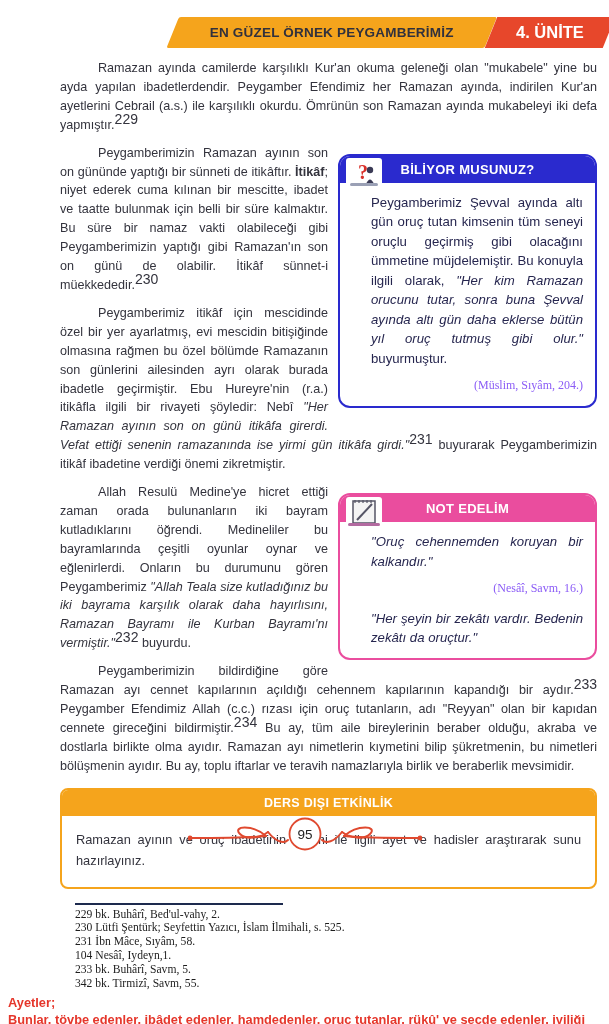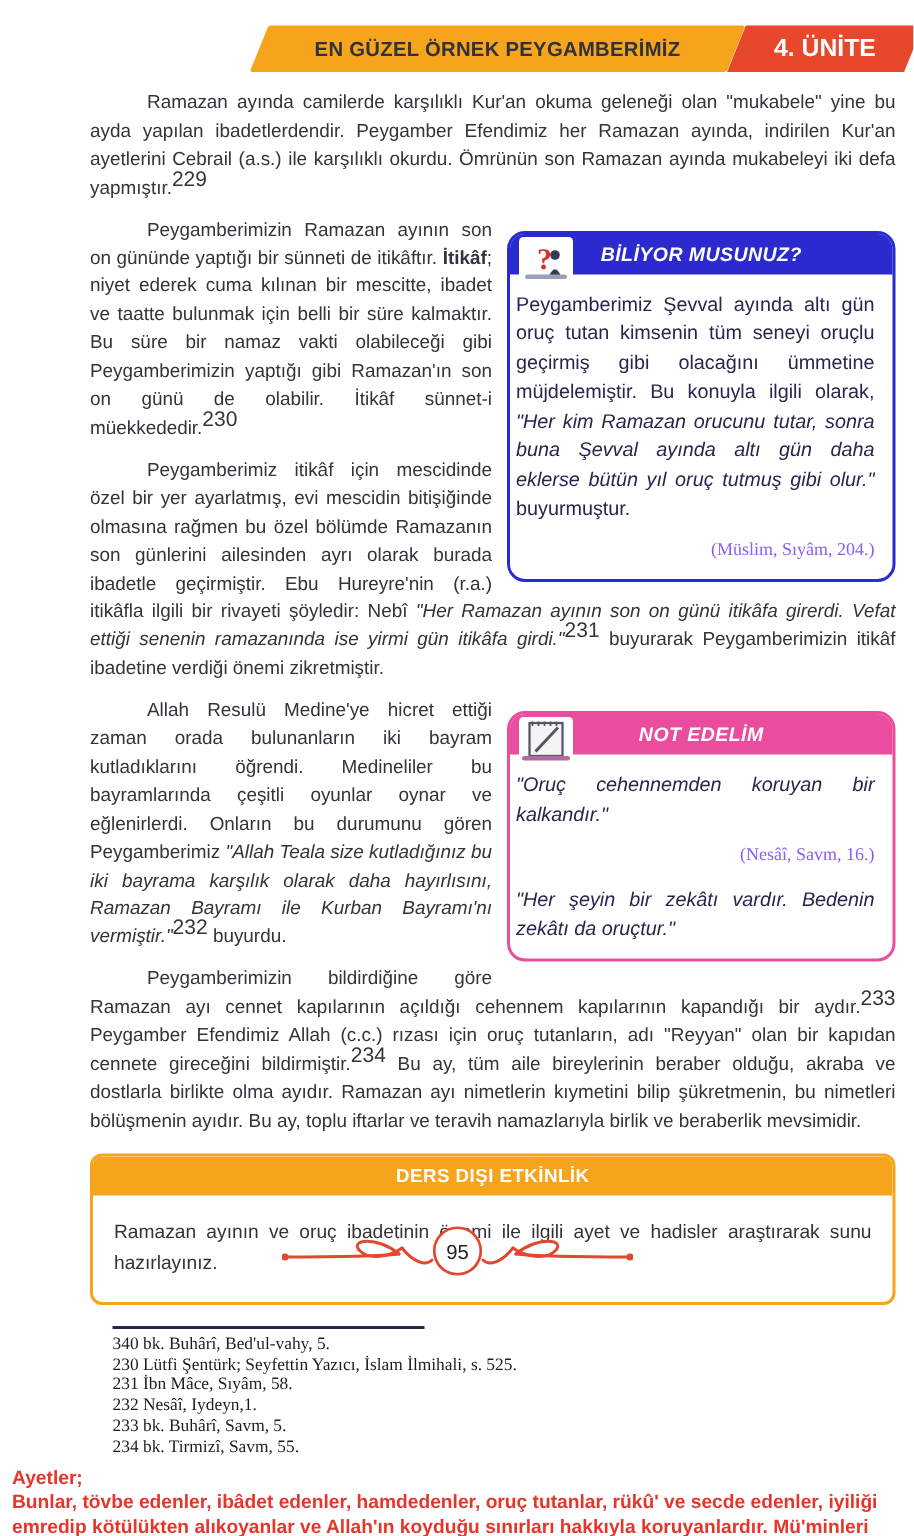--- a/index.html
+++ b/index.html
@@ -43,27 +43,27 @@
   .s-i { font-style:italic; }
   .s-sup { font-size:14px; vertical-align:super; line-height:0; }
 
   
   .infobox {
     float:right; clear:right; width:259px; margin:10px 0 10px 10px;
     background:#ffffff; border-radius:12px; position:relative;
   }
   .infobox .bar {
     height:27px; border-radius:10px 10px 0 0;
-    display:flex; align-items:center; justify-content:center;font-style:italic;
+    display:flex; align-items:center; justify-content:center;
   }
   .infobox .bar .title { color:#ffffff; font-weight:bold; font-size:13px; letter-spacing:.3px; }
   .infobox .icon-tile {
     position:absolute; top:2px; left:6px; width:36px; height:30px;
   }
-  .infobox .body { padding:10px 12px 10px 4px; }
+  .infobox .body { padding:10px 12px 10px 31px; }
   .box-blue { border:2.5px solid #2a2ace; }
   .box-blue .bar { background:#2a2ace; }
   .box-blue .body { color:#26264f; font-size:13.2px; line-height:19.5px; text-align:justify; }
   .box-pink { border:2.5px solid #ea4d9e; }
   .box-pink .bar { background:#ea4d9e;text-align:right; }
   .box-pink .body { color:#26264f; font-size:13.2px; line-height:19.5px; }
   .quote-it { font-style:italic; text-align:justify; }
   .cite {
     font-family:"Liberation Serif", serif; font-style:normal;
     font-size:12px; color:#8b5cf6; text-align:right; margin:8px 0 10px;
@@ -164,26 +164,26 @@
 
     <div class="activity">
       <div class="bar">
         <span>DERS DIŞI ETKİNLİK</span>
       </div>
       <div class="body">Ramazan ayının ve oruç ibadetinin önemi ile ilgili ayet ve hadisler araştırarak sunu hazırlayınız.</div>
     </div>
 
     <div class="footnote-rule"></div>
     <div class="footnotes">
-      <div>340 bk. Buhârî, Bed'ul-vahy, 5.</div>
+      <div>229 bk. Buhârî, Bed'ul-vahy, 2.</div>
       <div>230 Lütfi Şentürk; Seyfettin Yazıcı, İslam İlmihali, s. 525.</div>
       <div>231 İbn Mâce, Sıyâm, 58.</div>
-      <div>232 Nesâî, Iydeyn,1.</div>
+      <div>104 Nesâî, Iydeyn,1.</div>
       <div>233 bk. Buhârî, Savm, 5.</div>
-      <div>234 bk. Tirmizî, Savm, 55.</div>
+      <div>342 bk. Tirmizî, Savm, 55.</div>
     </div>
 
     <div class="annotations">
       <p class="ann-line">Ayetler;</p>
       <p class="ann-line">Bunlar, tövbe edenler, ibâdet edenler, hamdedenler, oruç tutanlar, rükû' ve secde edenler, iyiliği emredip kötülükten alıkoyanlar ve Allah'ın koyduğu sınırları hakkıyla koruyanlardır. Mü'minleri müjdele. (Tevbe Sûresi 112)</p>
 
     </div>
 
   </div>
 

